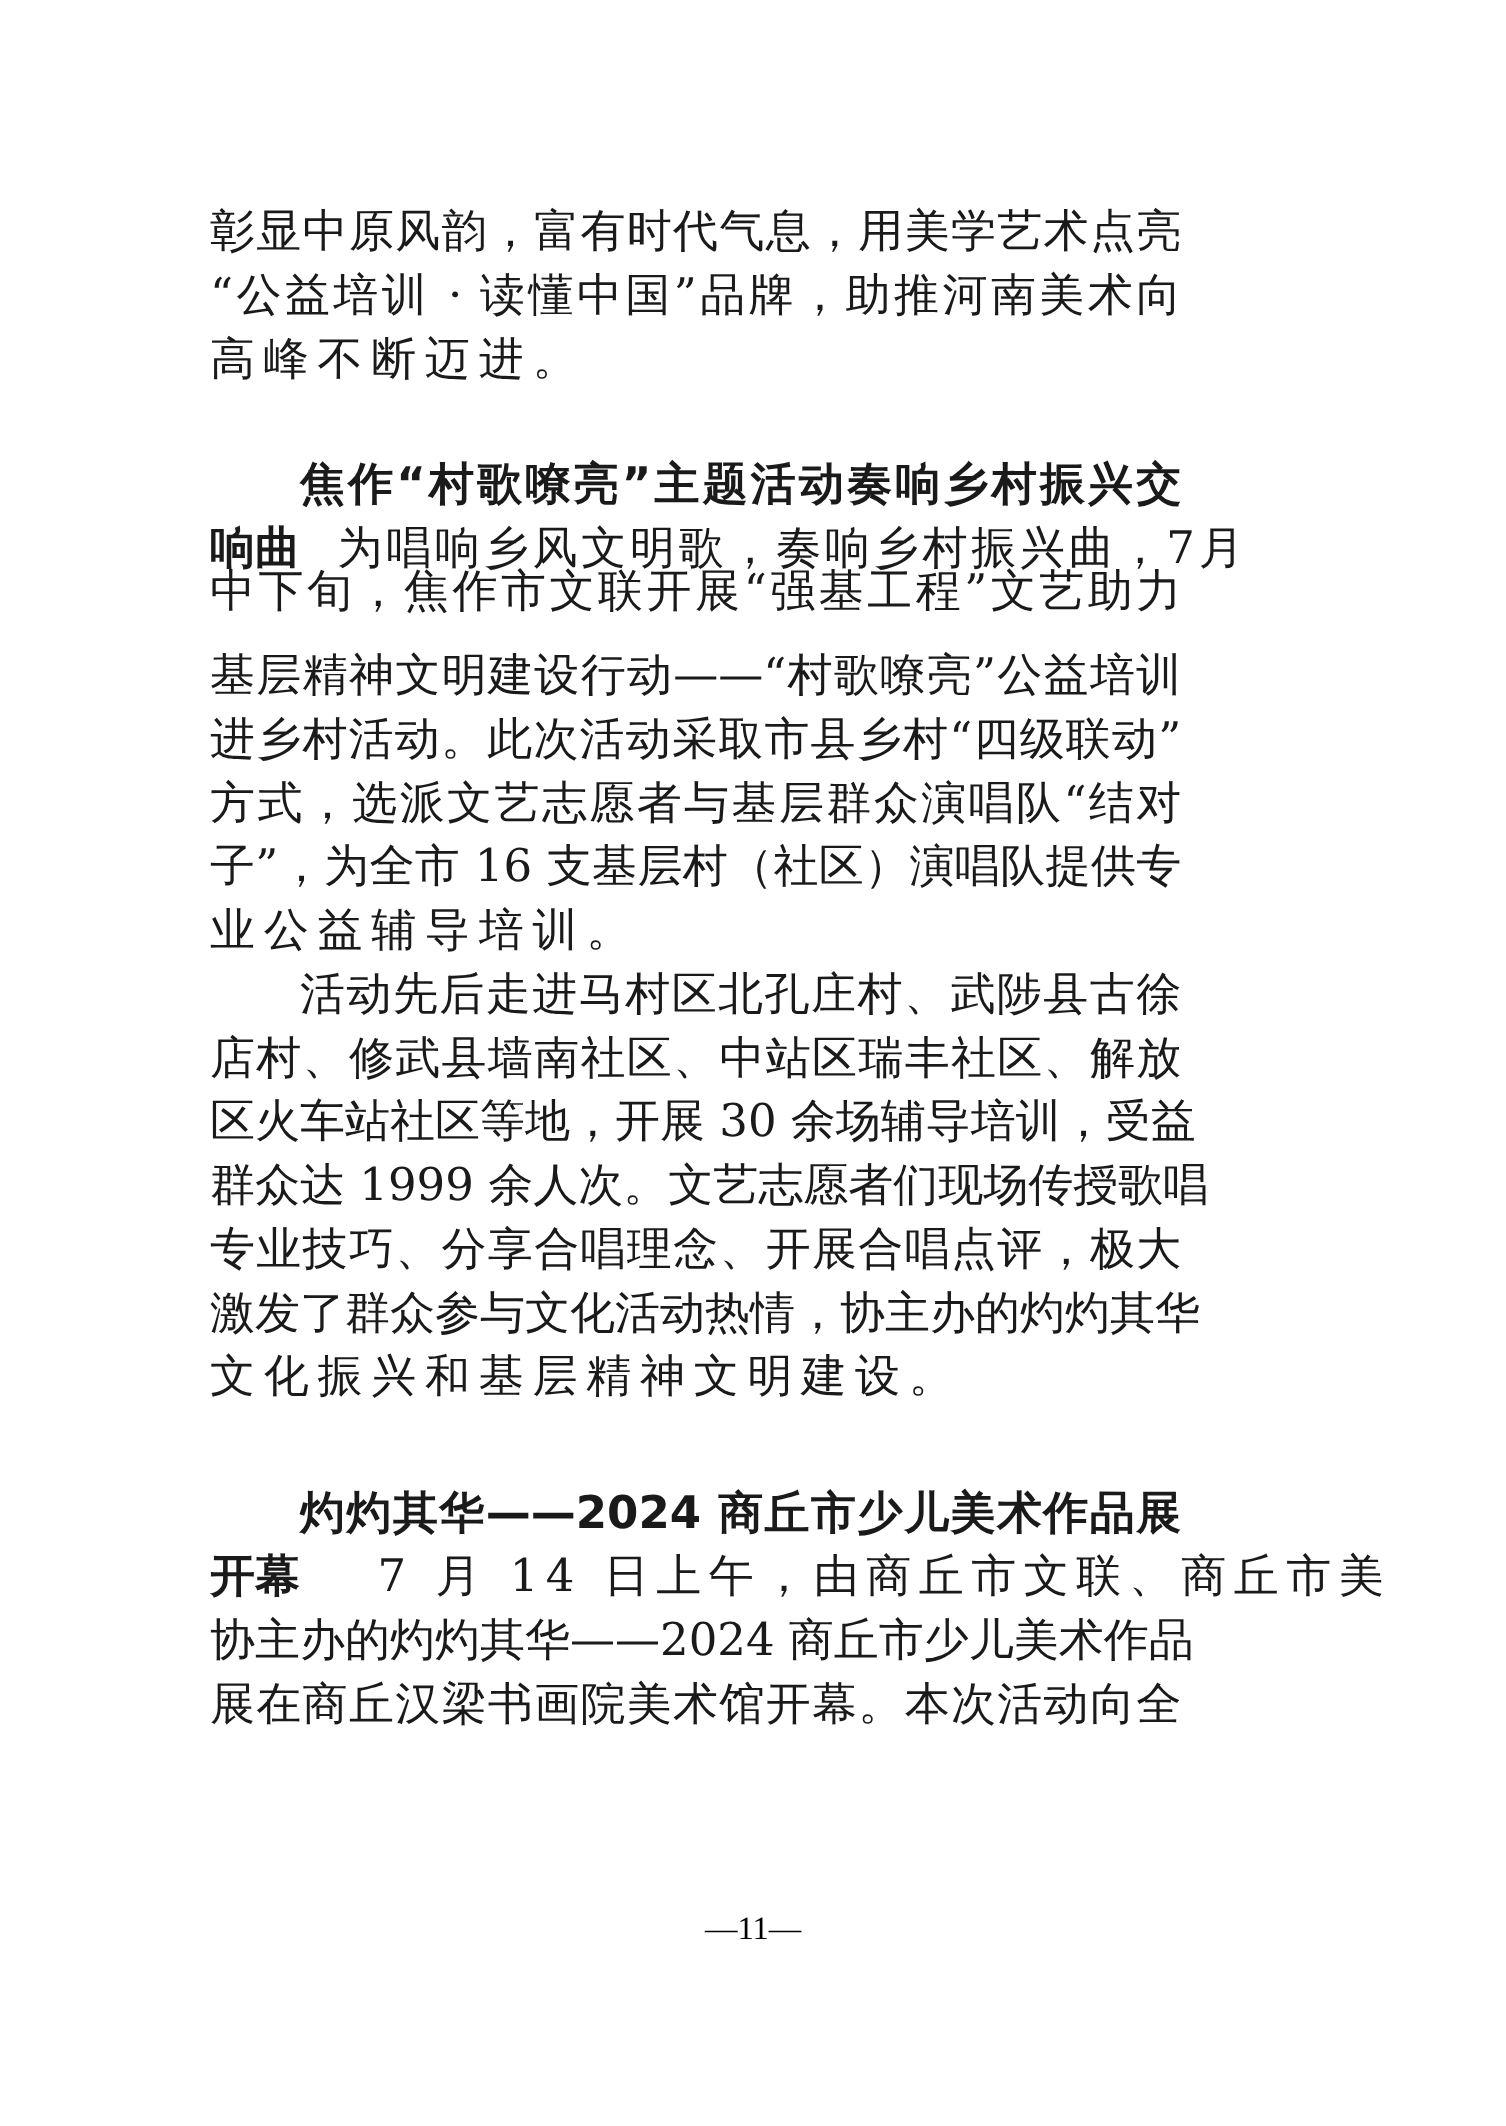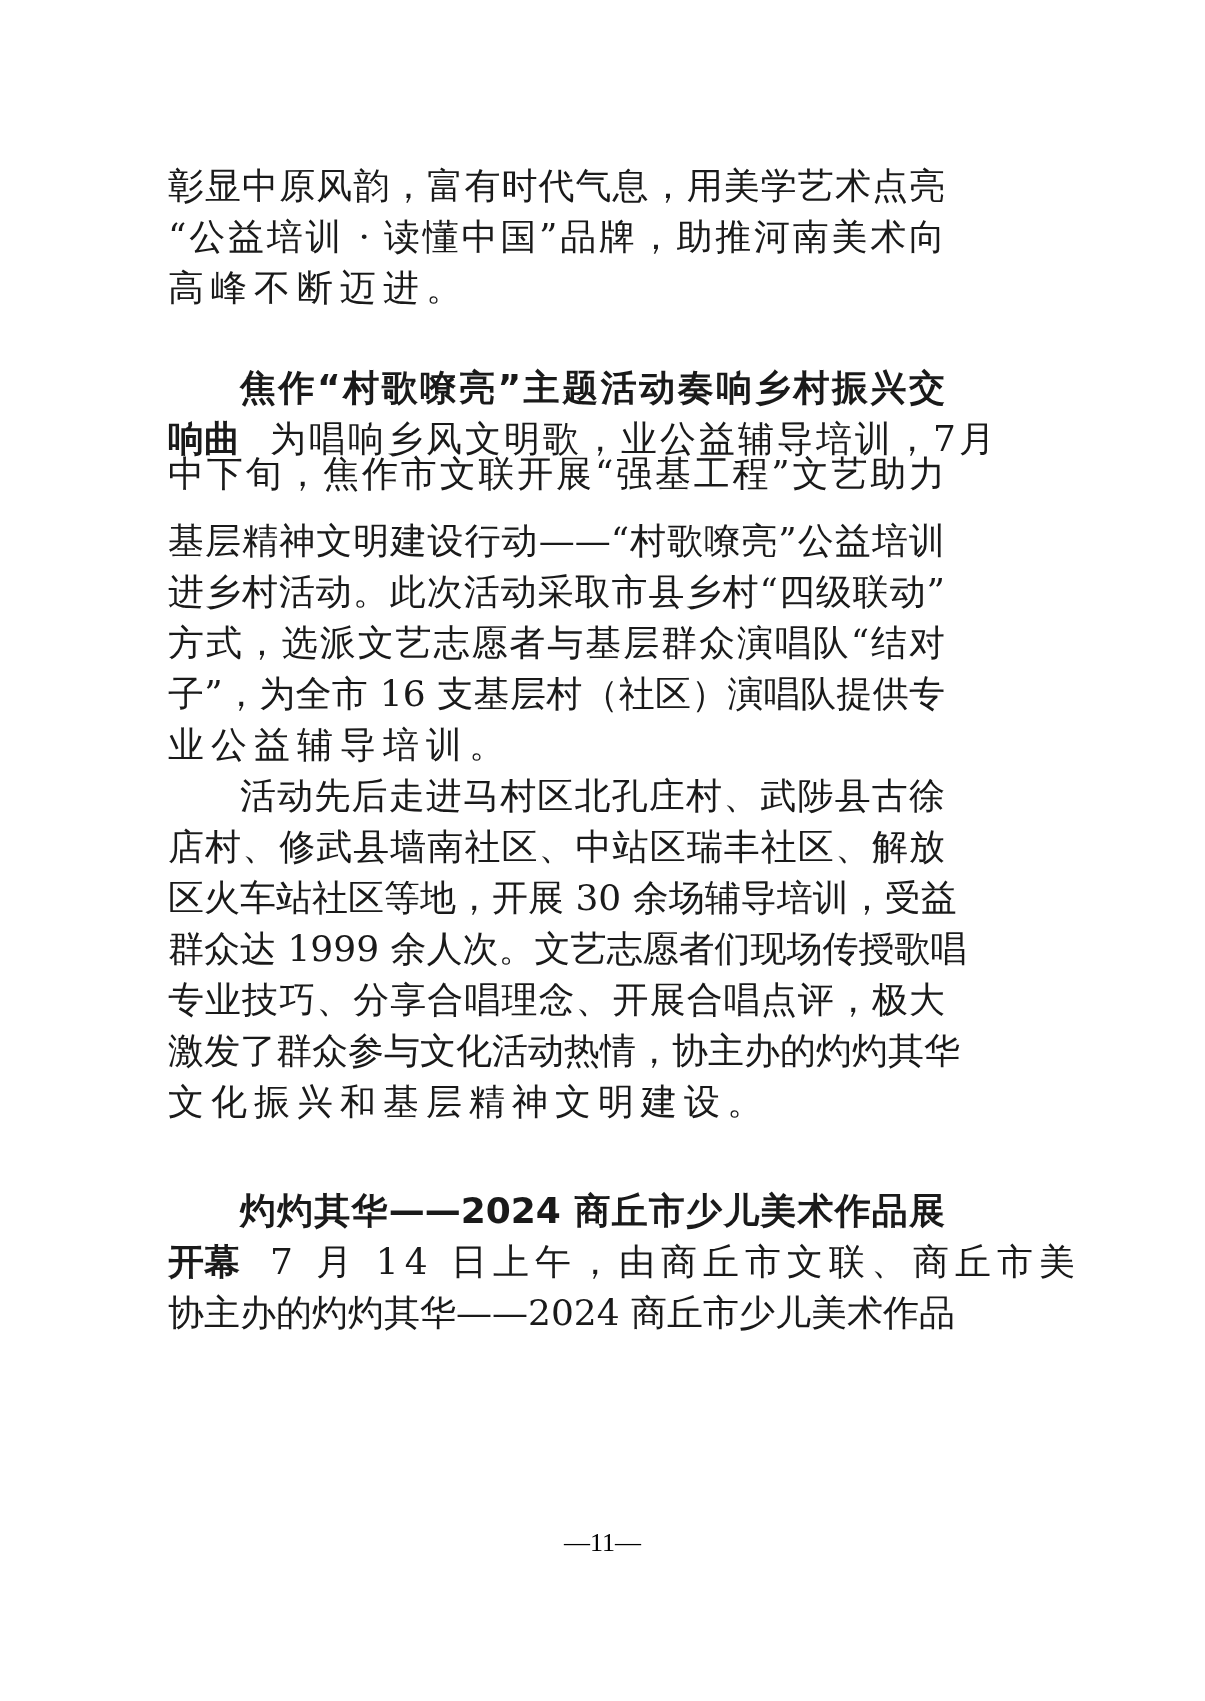--- a/index.html
+++ b/index.html
@@ -71,37 +71,38 @@
 <body>
 
 <div class="page">
 
   <div class="line" style="top:160px;">彰显中原风韵，富有时代气息，用美学艺术点亮</div>
   <div class="line" style="top:211px;">“公益培训 · 读懂中国”品牌，助推河南美术向</div>
   <div class="line last" style="top:262px;">高峰不断迈进。</div>
 
   <div class="line indent heading-line" style="top:362px;">焦作“村歌嘹亮”主题活动奏响乡村振兴交</div>
   <div class="line" style="top:413px; text-align-last:left;">
-    <span class="bold">响曲</span><span class="gap"></span><span style="letter-spacing:3px;">为唱响乡风文明歌，业公益辅导培训，7月</span>
+    <span class="bold">响曲</span><span class="gap"></span><span style="letter-spacing:3px;">为唱响乡风文明歌，奏响乡村振兴曲，7月</span>
   </div>
   <div class="line" style="top:448px;">中下旬，焦作市文联开展“强基工程”文艺助力</div>
   <div class="line" style="top:515px;">基层精神文明建设行动——“村歌嘹亮”公益培训</div>
   <div class="line" style="top:566px;">进乡村活动。此次活动采取市县乡村“四级联动”</div>
   <div class="line" style="top:617px;">方式，选派文艺志愿者与基层群众演唱队“结对</div>
   <div class="line" style="top:668px;">子”，为全市 16 支基层村（社区）演唱队提供专</div>
   <div class="line last" style="top:719px;">业公益辅导培训。</div>
 
   <div class="line" style="top:821px;">店村、修武县墙南社区、中站区瑞丰社区、解放</div>
   <div class="line indent" style="top:770px;">活动先后走进马村区北孔庄村、武陟县古徐</div>
   <div class="line" style="top:872px;">区火车站社区等地，开展 30 余场辅导培训，受益</div>
   <div class="line" style="top:923px;">群众达 1999 余人次。文艺志愿者们现场传授歌唱</div>
   <div class="line" style="top:974px;">专业技巧、分享合唱理念、开展合唱点评，极大</div>
   <div class="line" style="top:1025px;">激发了群众参与文化活动热情，协主办的灼灼其华</div>
   <div class="line last" style="top:1076px;">文化振兴和基层精神文明建设。</div>
 
   <div class="line indent heading-line" style="top:1185px;">灼灼其华——2024 商丘市少儿美术作品展</div>
   <div class="line" style="top:1236px; text-align-last:left;">
-    <span class="bold">开幕</span><span class="gap"></span><span style="letter-spacing:6px;">7 月 14 日上午，由商丘市文联、商丘市美</span>
+    <span class="bold">开幕</span><span class="gap"></span><span style="letter-spacing:6px;margin-left:32px;">7 月 14 日上午，由商丘市文联、商丘市美</span>
   </div>
   <div class="line" style="top:1287px;">协主办的灼灼其华——2024 商丘市少儿美术作品</div>
+  <div class="line" style="top:1338px;">展在商丘汉梁书画院美术馆开幕。本次活动向全</div>
 
   <div class="page-number">—11—</div>
 </div>
 
 </body></html>

